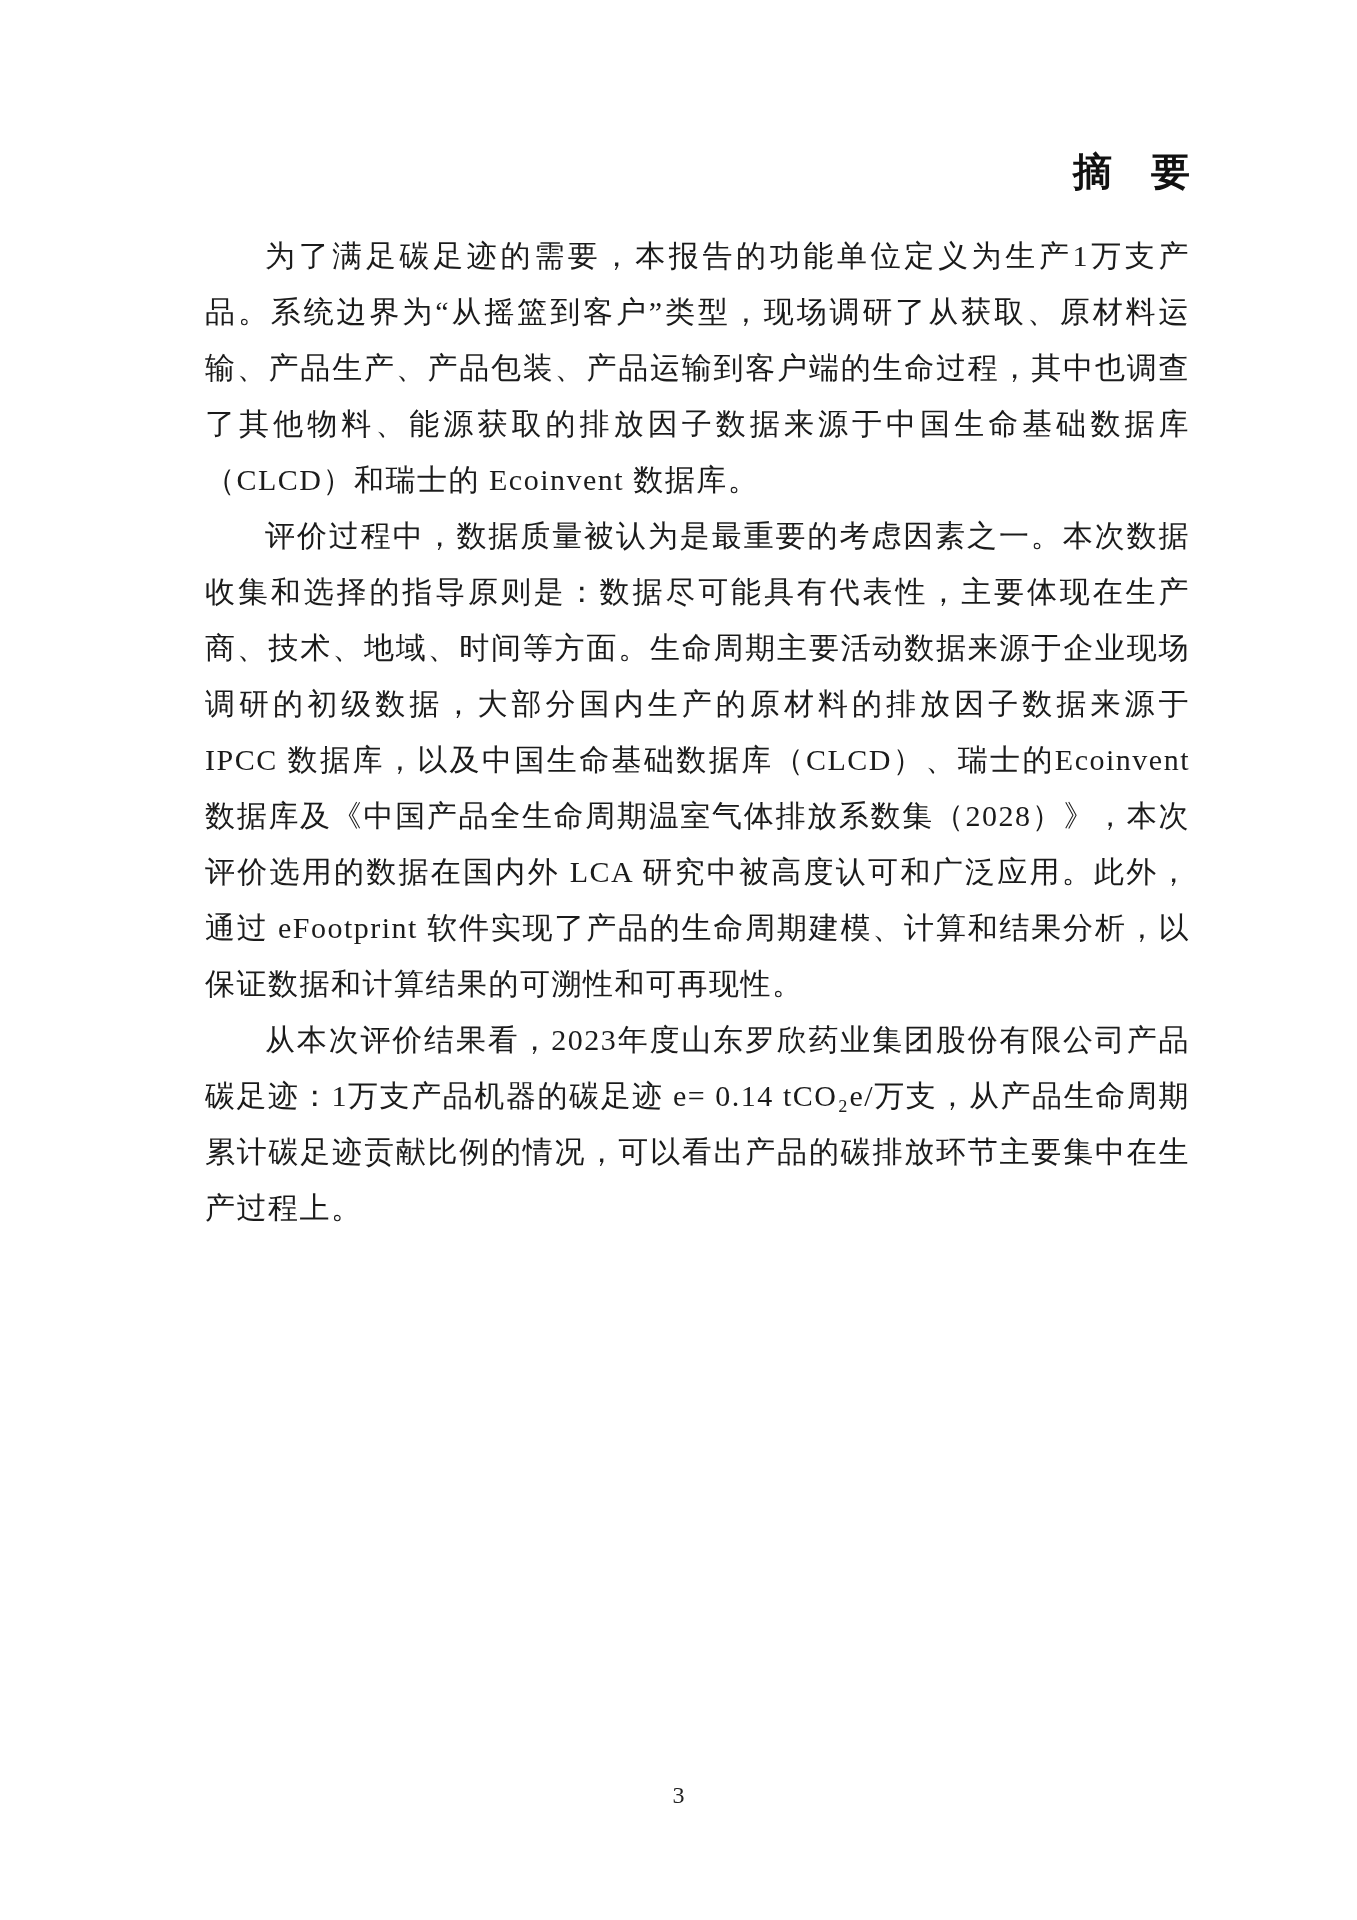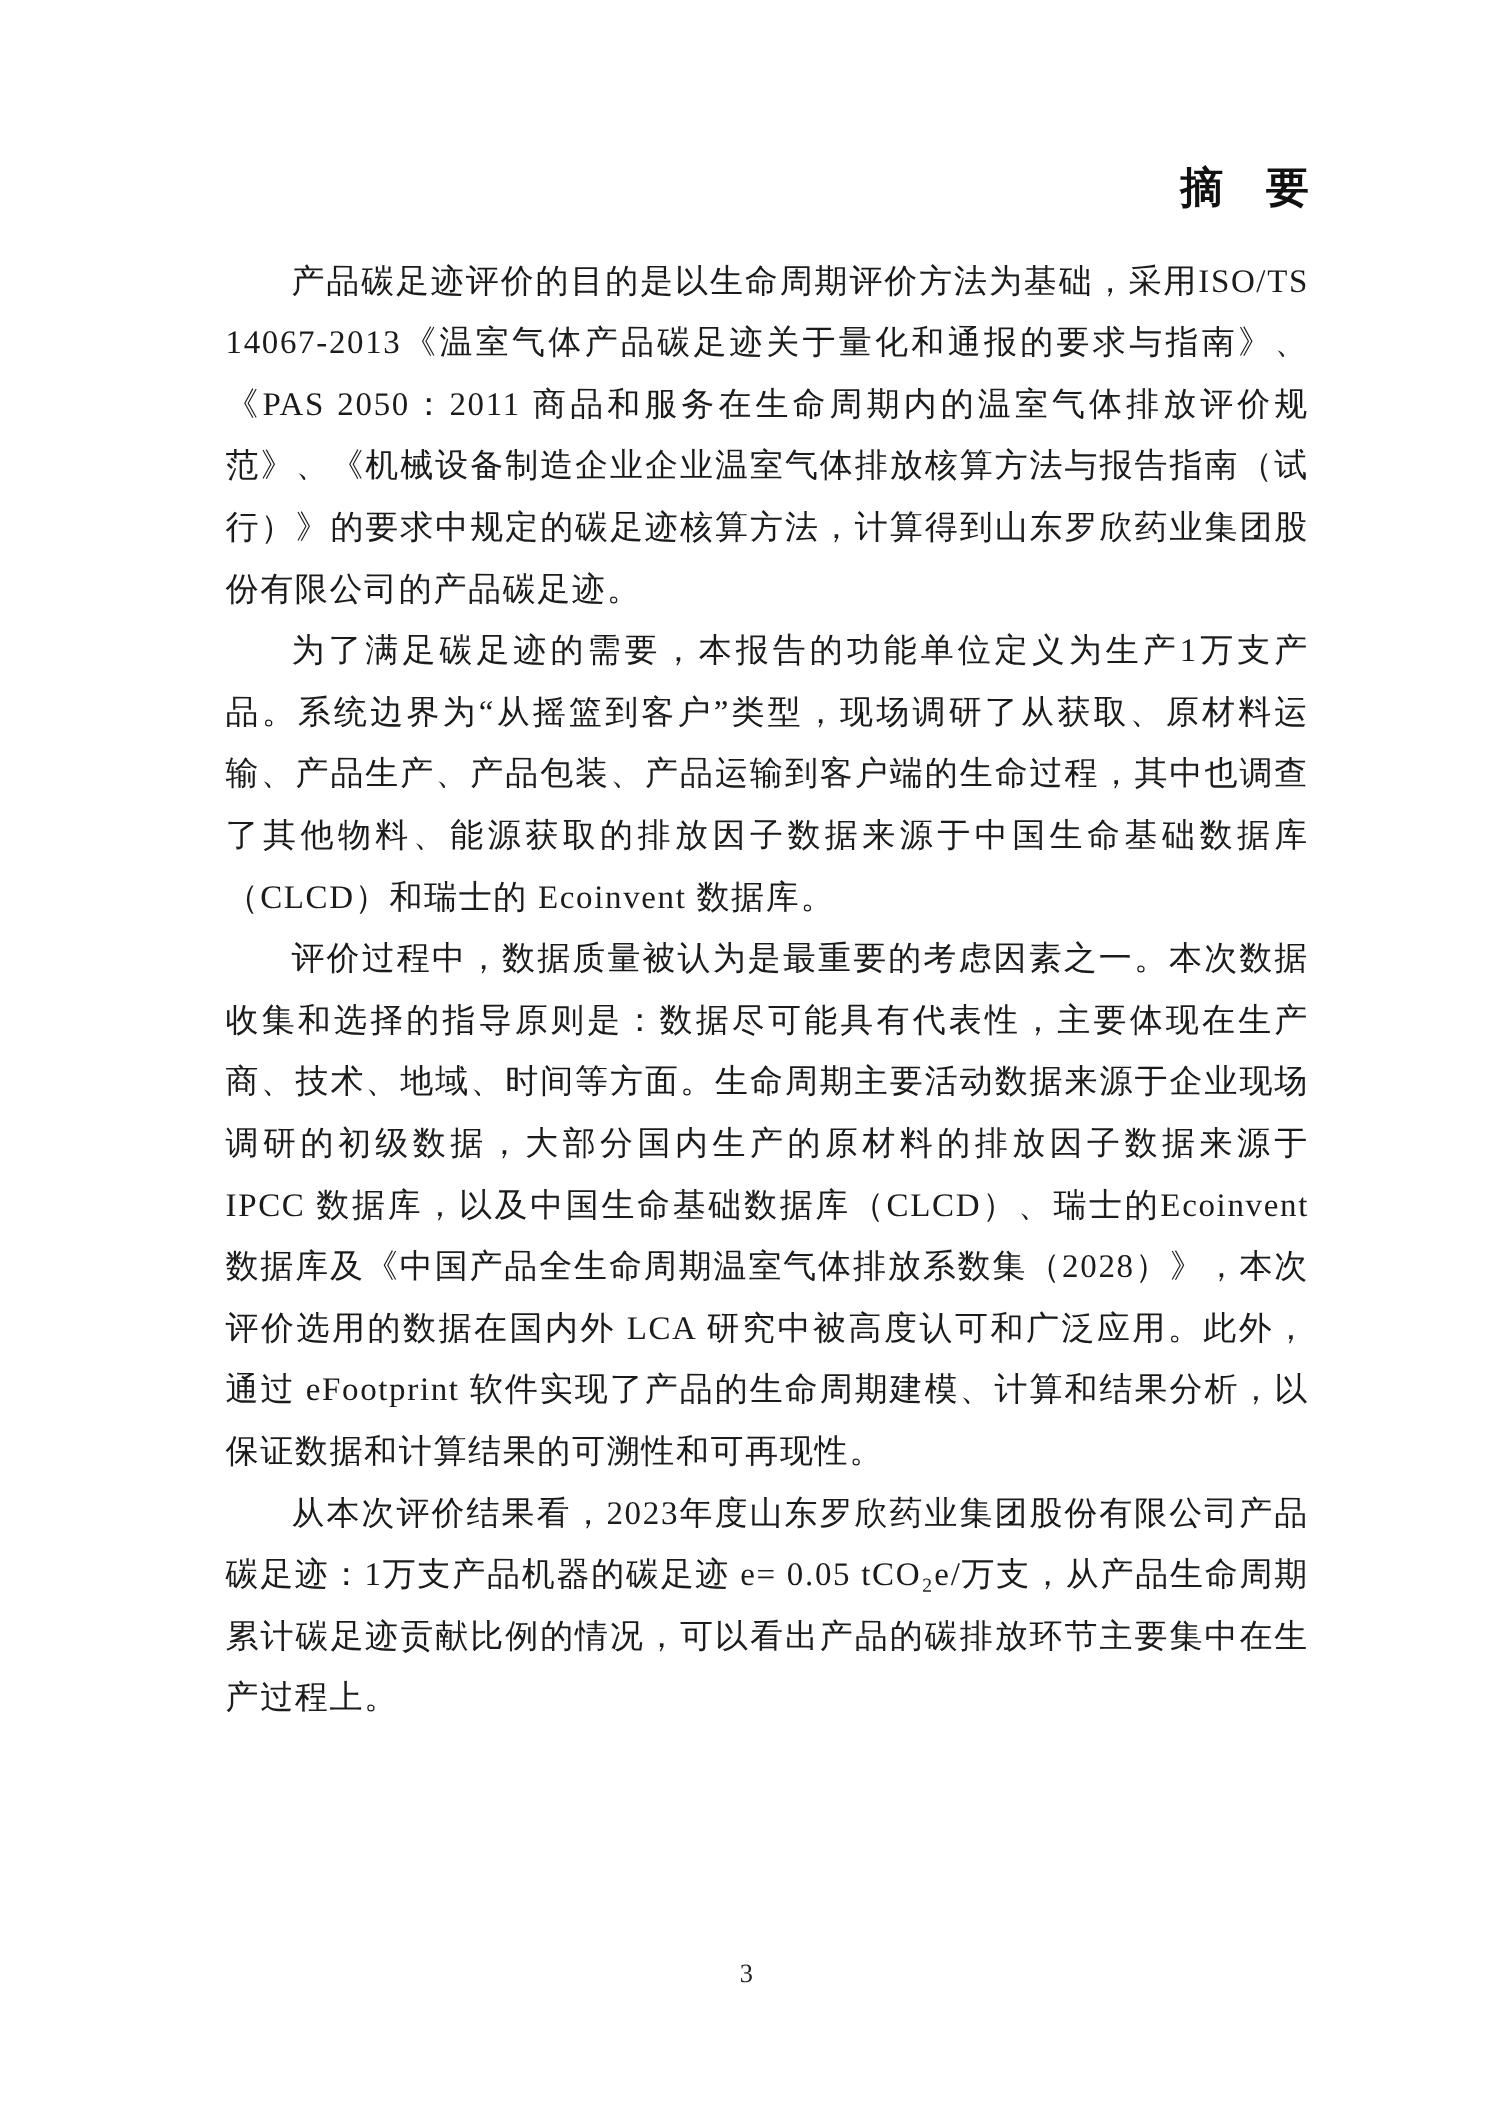--- a/index.html
+++ b/index.html
@@ -50,19 +50,18 @@
     font-size: 24px;
     color: #222222;
   }
 </style>
 </head>
 <body>
 
 <div class="page">
   <div class="content">
     <h1 class="doc-title">摘　要</h1>
-    <p class="doc-paragraph">产品碳足迹评价的目的是以生命周期评价方法为基础，采用ISO/TS 14067-2013《温室气体产品碳足迹关于量化和通报的要求与指南》、《PAS 2050：2011 商品和服务在生命周期内的温室气体排放评价规范》、《机械设备制造企业企业温室气体排放核算方法与报告指南（试行）》的要求中规定的碳足迹核算方法，计算得到山东罗欣药业集团股份有限公司的产品碳足迹。</p>
     <p class="doc-paragraph">为了满足碳足迹的需要，本报告的功能单位定义为生产1万支产品。系统边界为“从摇篮到客户”类型，现场调研了从获取、原材料运输、产品生产、产品包装、产品运输到客户端的生命过程，其中也调查了其他物料、能源获取的排放因子数据来源于中国生命基础数据库（CLCD）和瑞士的 Ecoinvent 数据库。</p>
     <p class="doc-paragraph">评价过程中，数据质量被认为是最重要的考虑因素之一。本次数据收集和选择的指导原则是：数据尽可能具有代表性，主要体现在生产商、技术、地域、时间等方面。生命周期主要活动数据来源于企业现场调研的初级数据，大部分国内生产的原材料的排放因子数据来源于 IPCC 数据库，以及中国生命基础数据库（CLCD）、瑞士的Ecoinvent 数据库及《中国产品全生命周期温室气体排放系数集（2028）》，本次评价选用的数据在国内外 LCA 研究中被高度认可和广泛应用。此外，通过 eFootprint 软件实现了产品的生命周期建模、计算和结果分析，以保证数据和计算结果的可溯性和可再现性。</p>
-    <p class="doc-paragraph">从本次评价结果看，2023年度山东罗欣药业集团股份有限公司产品碳足迹：1万支产品机器的碳足迹 e= 0.05 tCO₂e/万支，从产品生命周期累计碳足迹贡献比例的情况，可以看出产品的碳排放环节主要集中在生产过程上。</p>
+    <p class="doc-paragraph">从本次评价结果看，2023年度山东罗欣药业集团股份有限公司产品碳足迹：1万支产品机器的碳足迹 e= 0.14 tCO₂e/万支，从产品生命周期累计碳足迹贡献比例的情况，可以看出产品的碳排放环节主要集中在生产过程上。</p>
   </div>
   <div class="page-footer">3</div>
 </div>
 
 </body></html>

